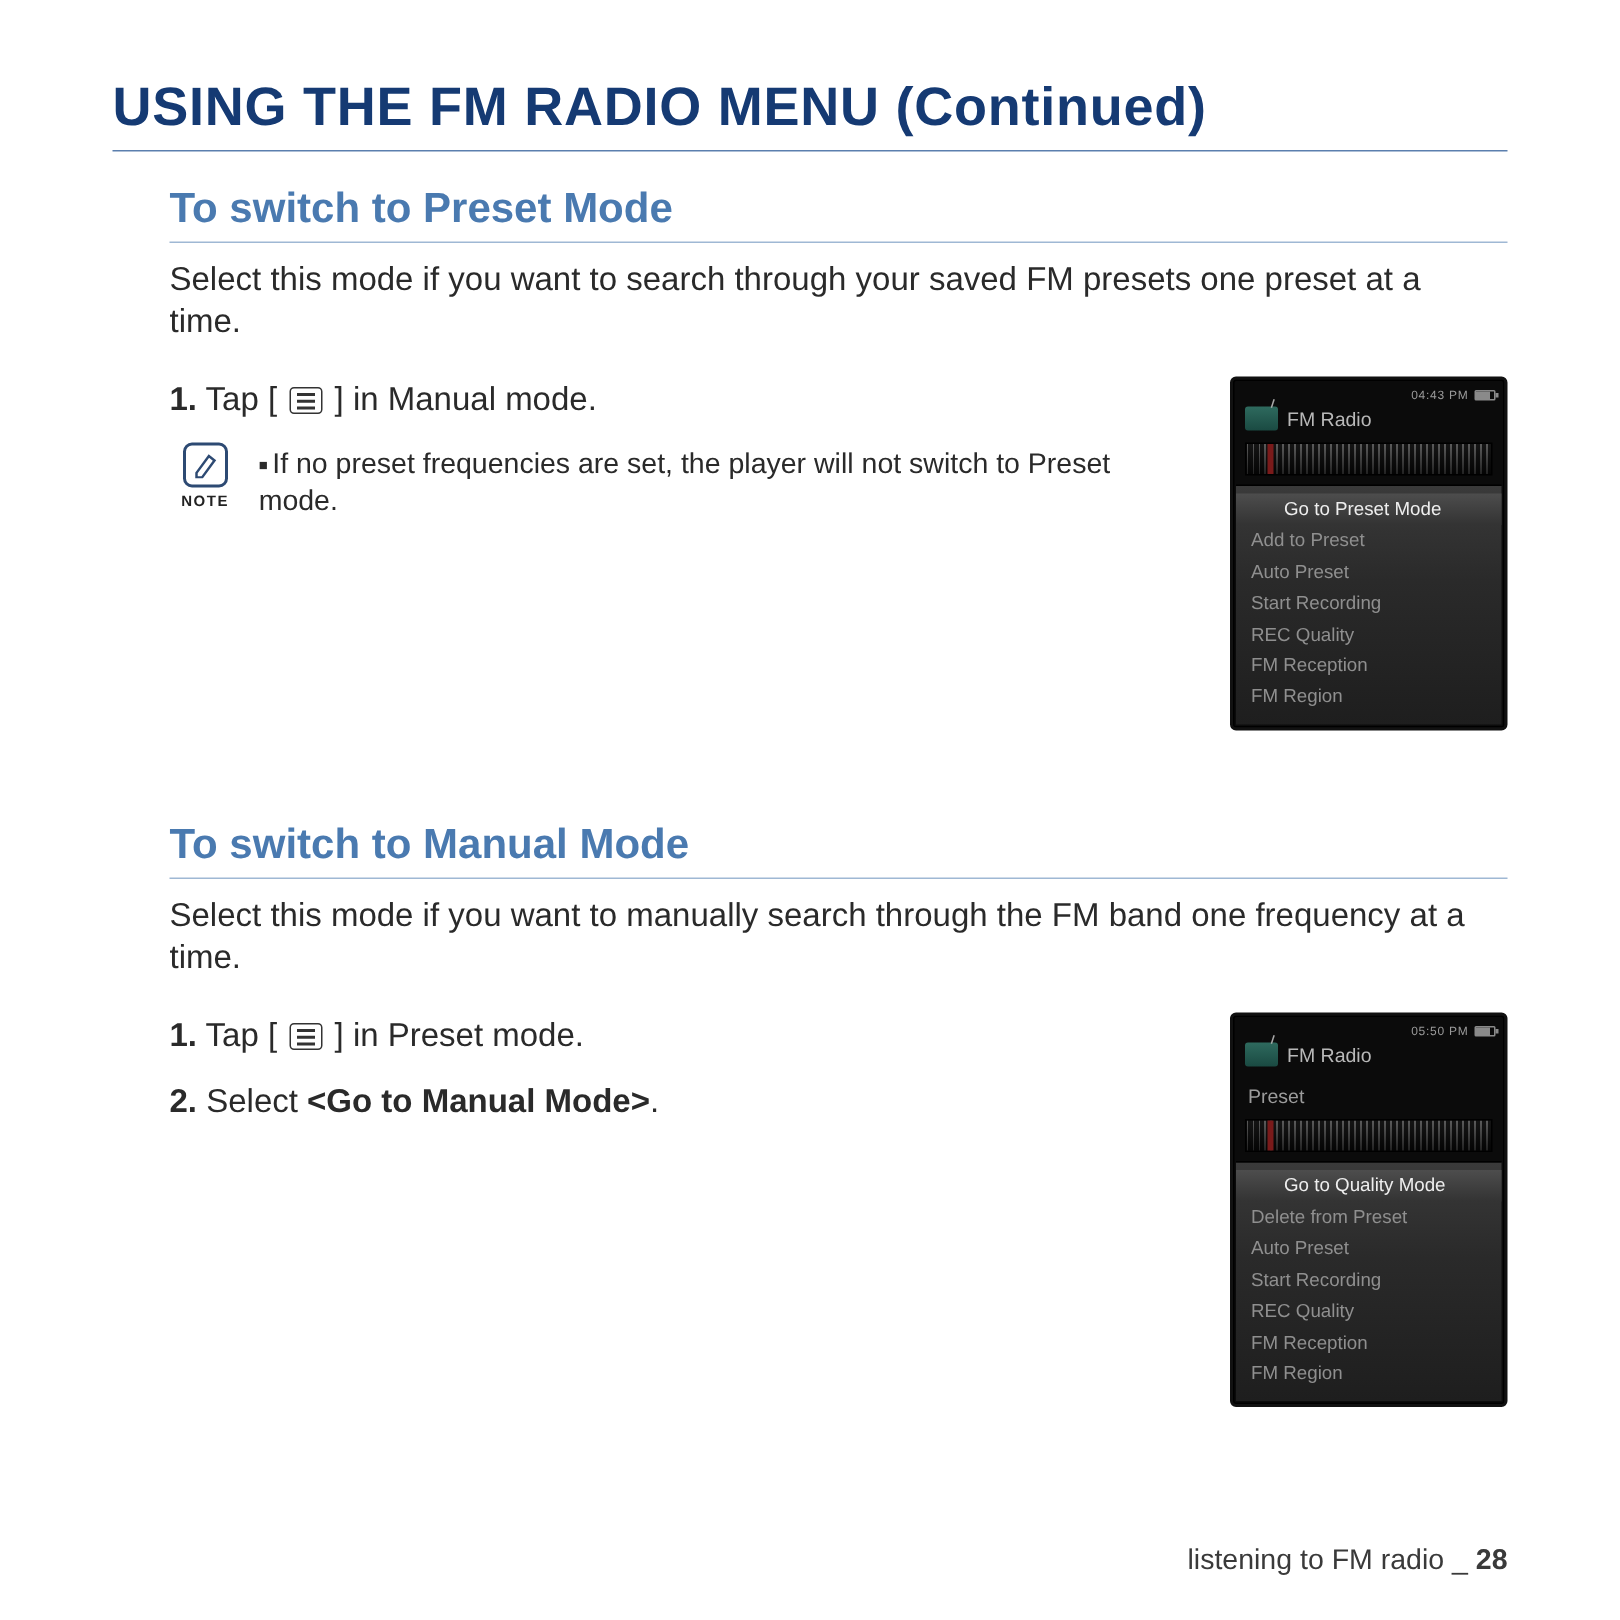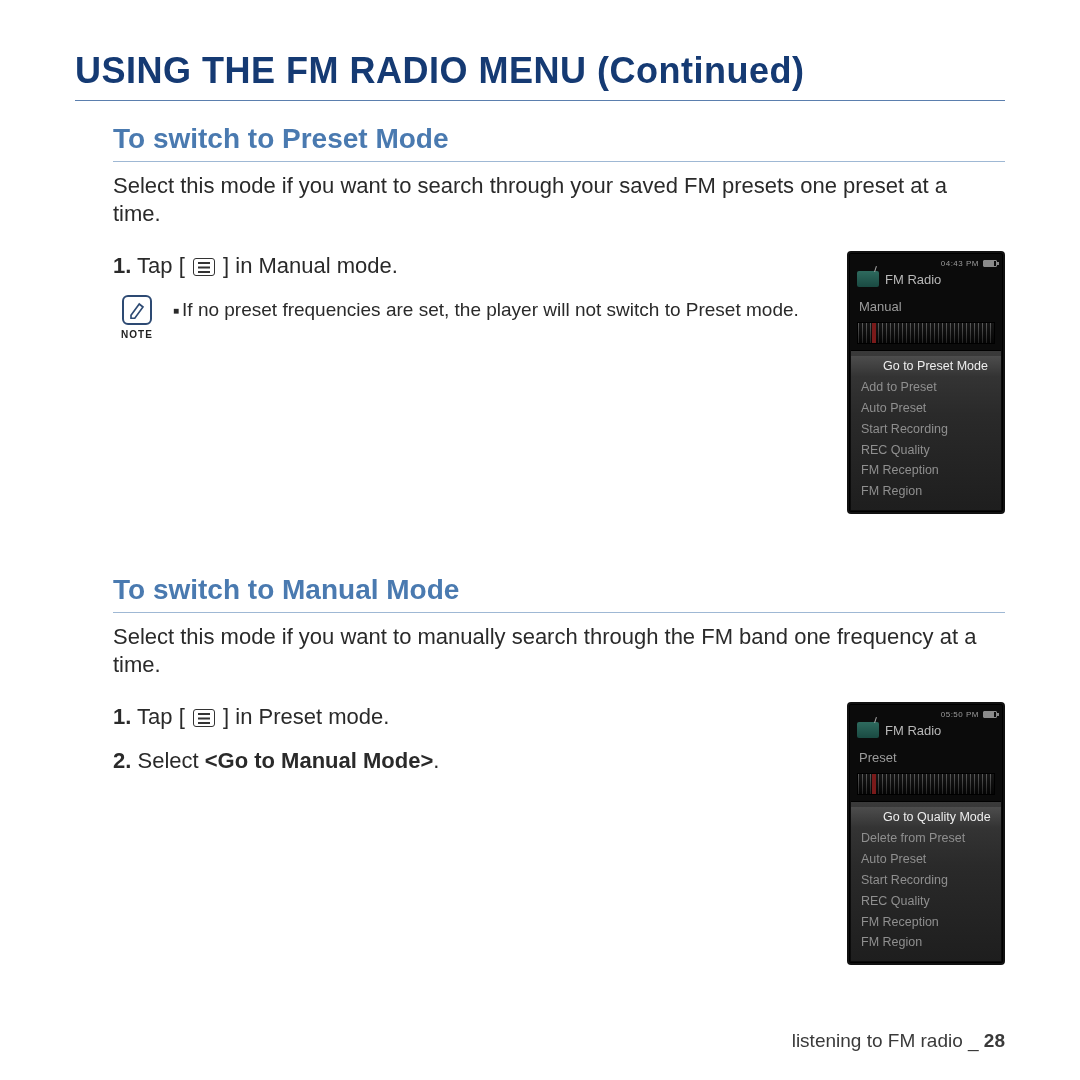--- a/index.html
+++ b/index.html
@@ -100,21 +100,21 @@
   }
   .note-text {
     font-size: 19px;
     color: #2a2a2a;
     line-height: 1.35;
     padding-top: 2px;
   }
   .note-bullet { font-size: 10px; vertical-align: 2px; margin-right: 3px;}
   
   .device {
-    width: 158px;
+    width: 185px;
     background: #0b0b0b;
     border: 2px solid #111;
     border-radius: 4px;
     padding: 2px 2px 2px 2px;
     flex-shrink: 0;
     box-shadow: 0 0 0 1px #000 inset;
   }
   .dev-status {
     display: flex;
     justify-content: flex-end;
@@ -226,21 +226,20 @@
 
   <div class="device">
     <div class="dev-status">
       <span class="dev-time">04:43 PM</span>
       <span class="dev-batt"></span>
     </div>
     <div class="dev-head">
       <span class="radio-icon"></span>
       <span class="dev-head-title">FM Radio</span>
     </div>
-    <div class="dev-mode">Manual</div>
     <div class="dev-dial"></div>
     <div class="dev-menu">
       <div class="opt sel">Go to Preset Mode</div>
       <div class="opt">Add to Preset</div>
       <div class="opt">Auto Preset</div>
       <div class="opt">Start Recording</div>
       <div class="opt">REC Quality</div>
       <div class="opt">FM Reception</div>
       <div class="opt">FM Region</div>
     </div>

